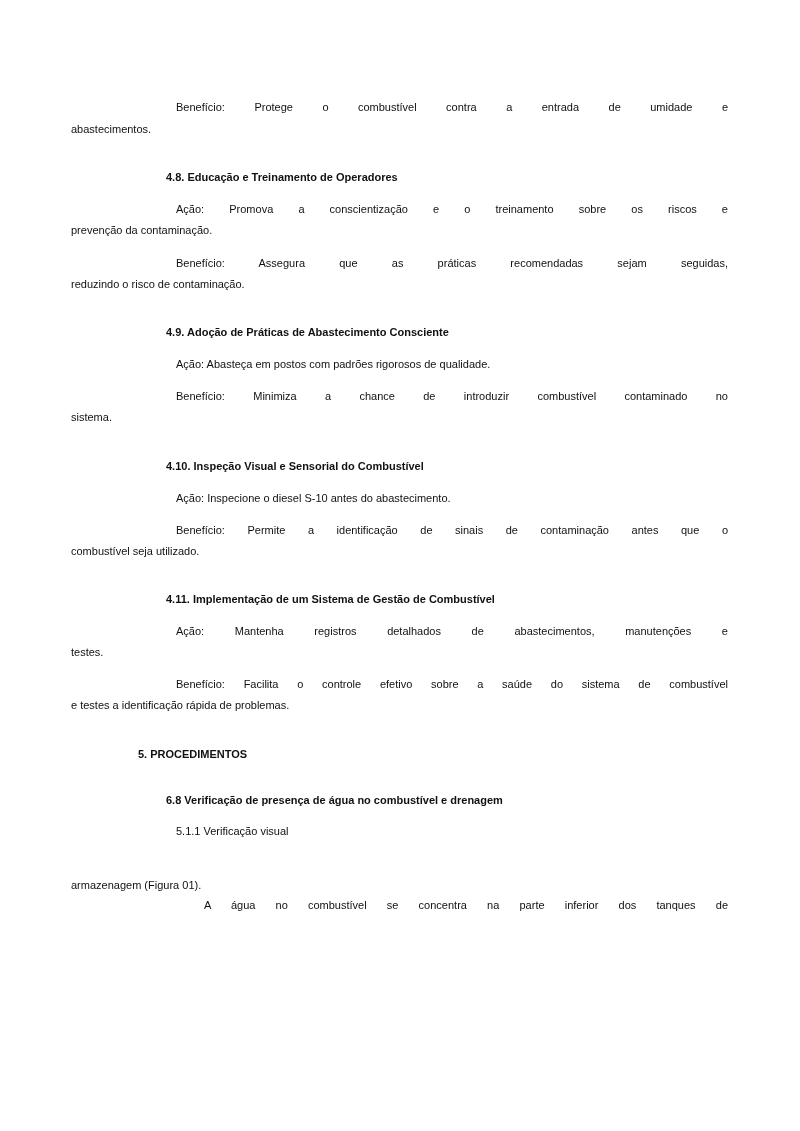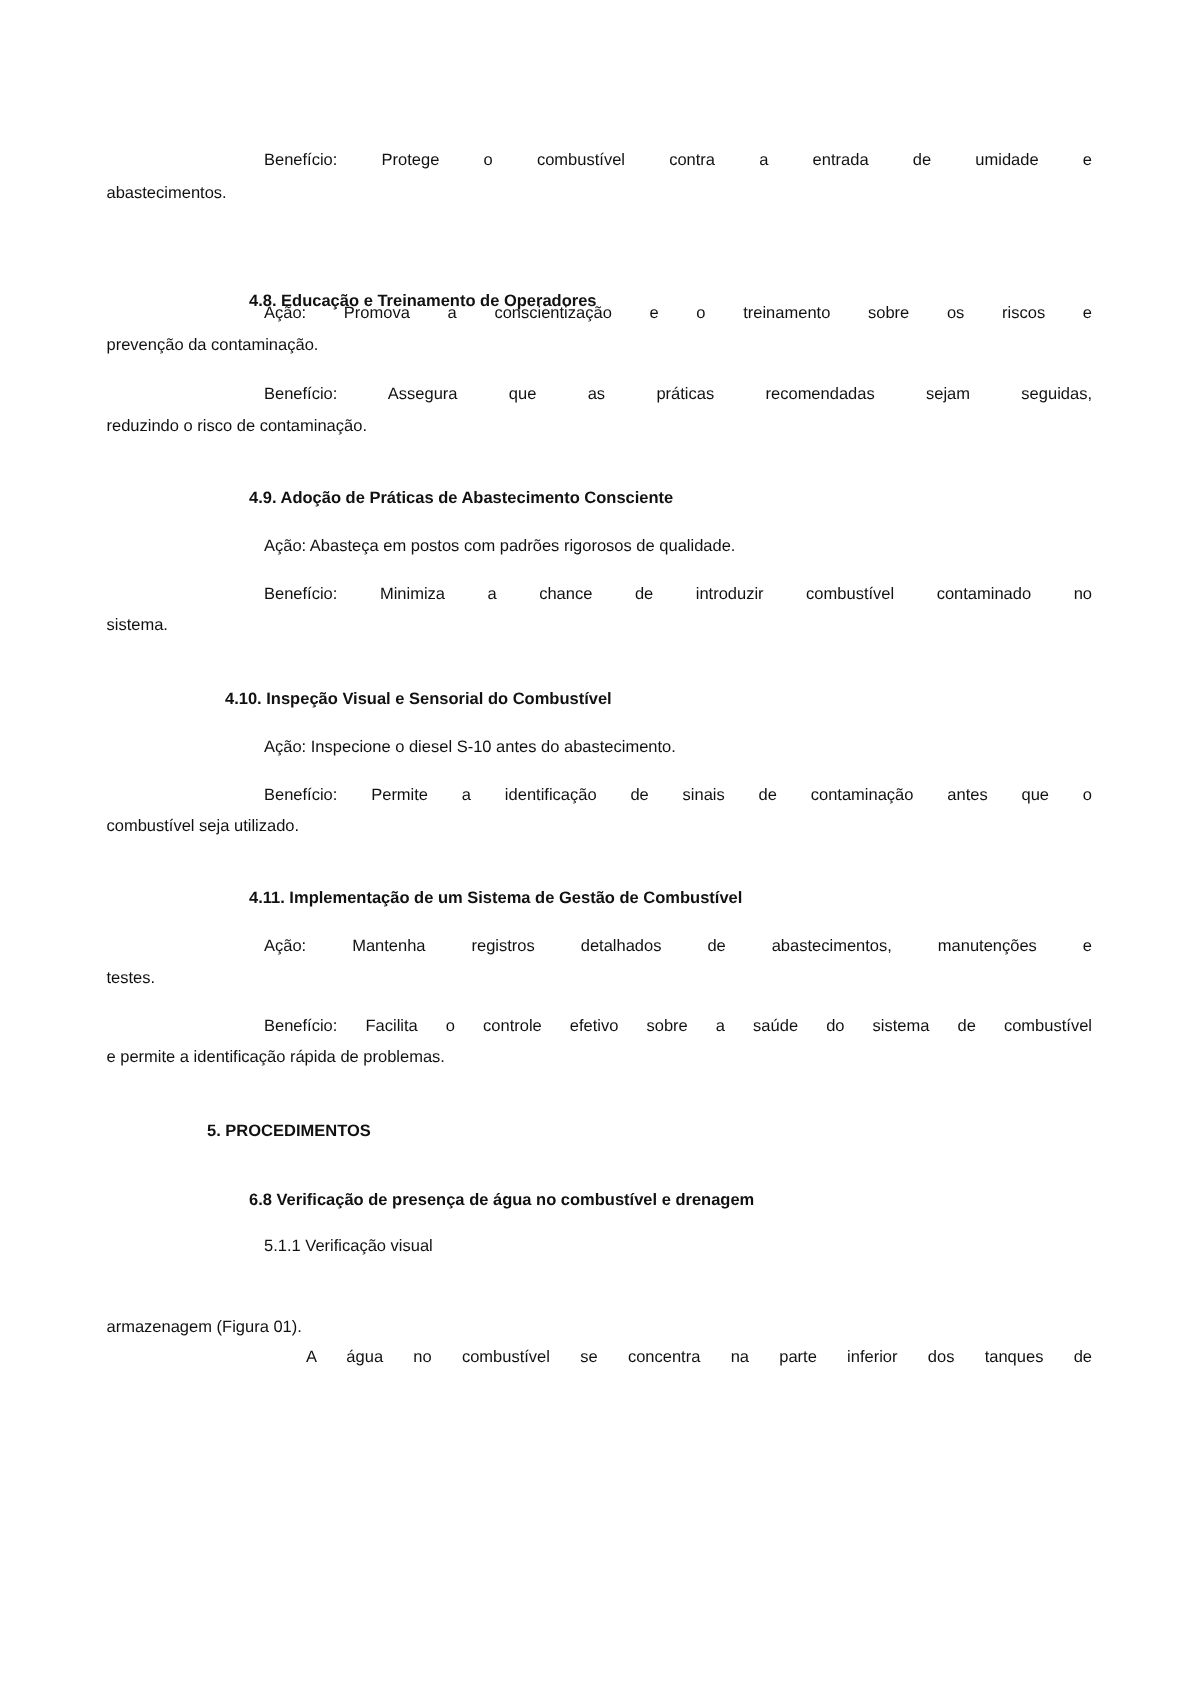--- a/index.html
+++ b/index.html
@@ -10,40 +10,40 @@
   .h { font-weight: bold; }
 </style>
 </head>
 <body>
 
 <div>
 
   <div class="line just" style="top:97px; padding-left:105px; width:552px;">Benefício: Protege o combustível contra a entrada de umidade e</div>
   <div class="line" style="top:119px; left:71px;">abastecimentos.</div>
 
-  <div class="line h" style="top:167px; left:166px;margin-top:24px;">4.8. Educação e Treinamento de Operadores</div>
+  <div class="line h" style="top:167px; left:166px;">4.8. Educação e Treinamento de Operadores</div>
   <div class="line just" style="top:199px; padding-left:105px; width:552px;">Ação: Promova a conscientização e o treinamento sobre os riscos e</div>
   <div class="line" style="top:220px; left:71px;">prevenção da contaminação.</div>
   <div class="line just" style="top:253px; padding-left:105px; width:552px;">Benefício: Assegura que as práticas recomendadas sejam seguidas,</div>
   <div class="line" style="top:274px; left:71px;">reduzindo o risco de contaminação.</div>
 
   <div class="line h" style="top:322px; left:166px;">4.9. Adoção de Práticas de Abastecimento Consciente</div>
   <div class="line" style="top:354px; left:176px;">Ação: Abasteça em postos com padrões rigorosos de qualidade.</div>
   <div class="line just" style="top:386px; padding-left:105px; width:552px;">Benefício: Minimiza a chance de introduzir combustível contaminado no</div>
   <div class="line" style="top:407px; left:71px;">sistema.</div>
 
-  <div class="line h" style="top:456px; left:150px;">4.10. Inspeção Visual e Sensorial do Combustível</div>
+  <div class="line h" style="top:456px; left:166px;">4.10. Inspeção Visual e Sensorial do Combustível</div>
   <div class="line" style="top:488px; left:176px;">Ação: Inspecione o diesel S-10 antes do abastecimento.</div>
   <div class="line just" style="top:520px; padding-left:105px; width:552px;">Benefício: Permite a identificação de sinais de contaminação antes que o</div>
   <div class="line" style="top:541px; left:71px;">combustível seja utilizado.</div>
 
   <div class="line h" style="top:589px; left:166px;">4.11. Implementação de um Sistema de Gestão de Combustível</div>
   <div class="line just" style="top:621px; padding-left:105px; width:552px;">Ação: Mantenha registros detalhados de abastecimentos, manutenções e</div>
   <div class="line" style="top:642px; left:71px;">testes.</div>
   <div class="line just" style="top:674px; padding-left:105px; width:552px;">Benefício: Facilita o controle efetivo sobre a saúde do sistema de combustível</div>
-  <div class="line" style="top:695px; left:71px;">e permite a identificação rápida de problemas.</div>
+  <div class="line" style="top:695px; left:71px;">e testes a identificação rápida de problemas.</div>
 
   <div class="line h" style="top:744px; left:138px;">5. PROCEDIMENTOS</div>
   <div class="line h" style="top:790px; left:166px;">6.8 Verificação de presença de água no combustível e drenagem</div>
   <div class="line" style="top:821px; left:176px;">5.1.1 Verificação visual</div>
   <div class="line just" style="top:853px; padding-left:133px; width:524px;margin-top:42px;">A água no combustível se concentra na parte inferior dos tanques de</div>
   <div class="line" style="top:875px; left:71px;">armazenagem (Figura 01).</div>
 </div>
 
 </body></html>

